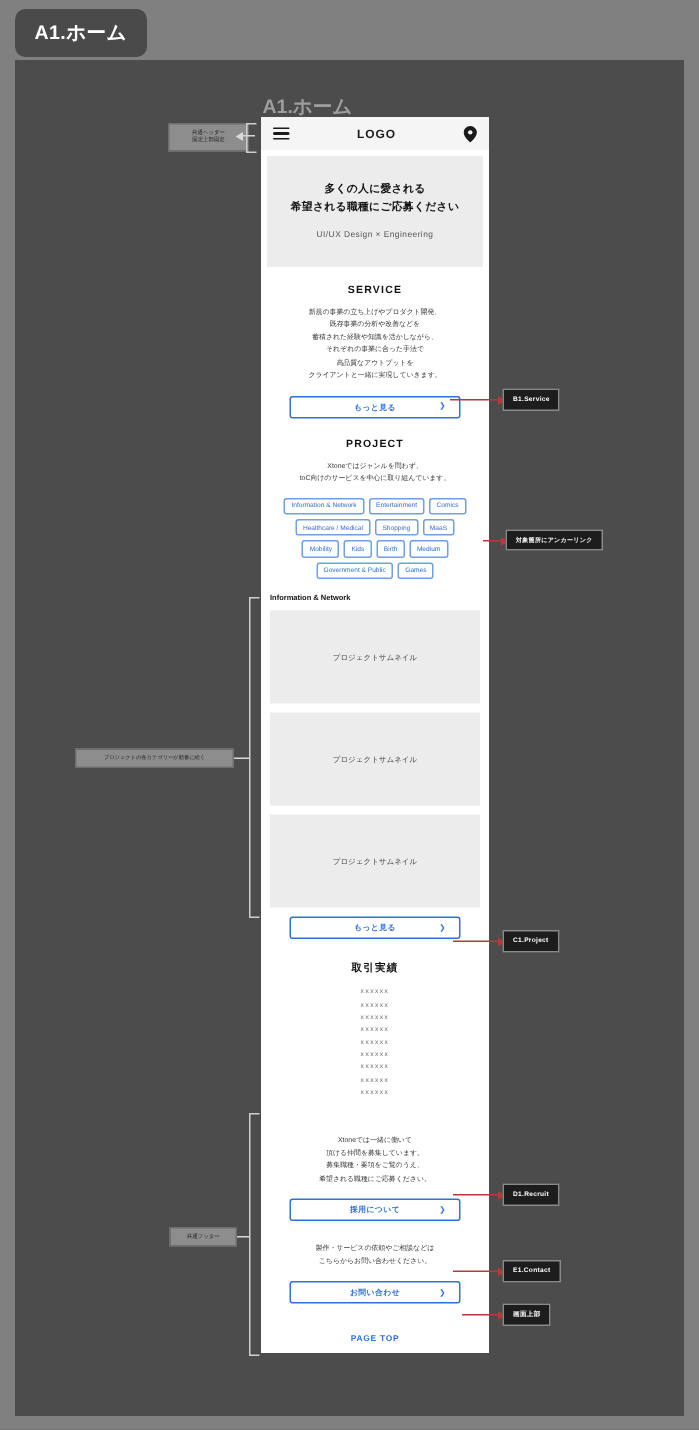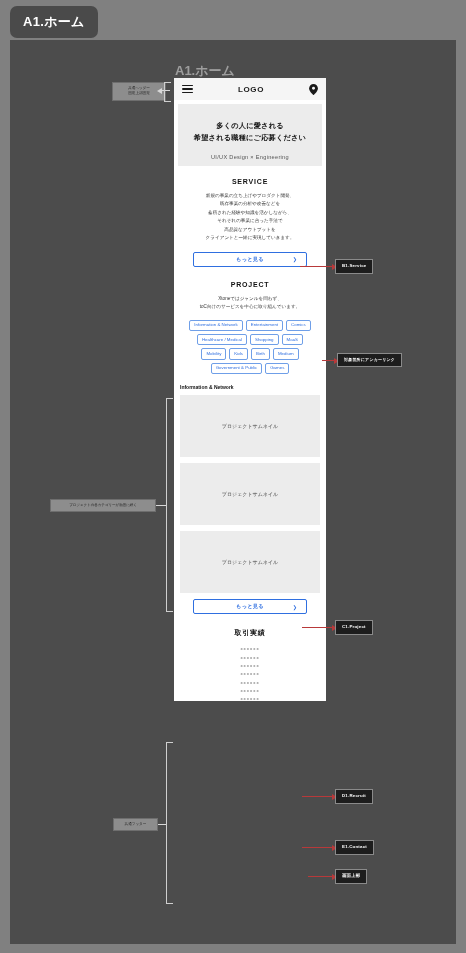--- a/index.html
+++ b/index.html
@@ -44,21 +44,21 @@
     color: #9d9d9d;
     font-size: 13px;
     font-weight: bold;
   }
 
   
   .phone {
     position: absolute;
     left: 174px; top: 78px;
     width: 152px;
-    height: 623px;
+    height: 824px;
     background: #ffffff;
     overflow: hidden;
   }
 
   
   .app-header {
     height: 22px;
     background: #f5f5f5;
     display: flex;
     align-items: center;
@@ -83,21 +83,21 @@
     font-weight: bold;
     color: #1a1a1a;
     letter-spacing: 0.6px;
   }
   .pin-icon { width: 9px; height: 11px; }
 
   
   .hero {
     background: #ececec;
     margin: 4px 4px 0 4px;
-    padding: 16px 6px 6px 6px;
+    padding: 16px 6px 18px 6px;
     text-align: center;
   }
   .hero-title {
     font-size: 7.2px;
     font-weight: bold;
     color: #111;
     line-height: 1.65;
     letter-spacing: 0.2px;
   }
   .hero-sub {

